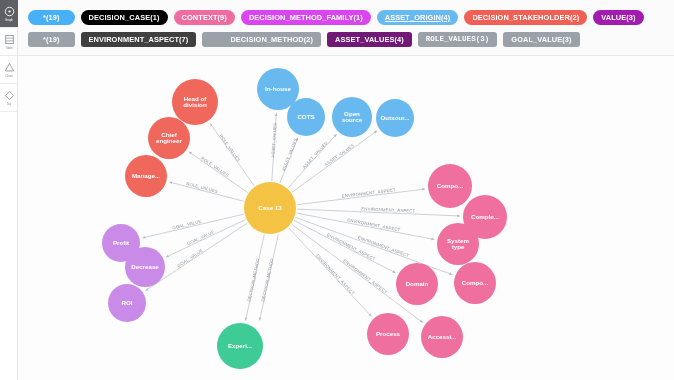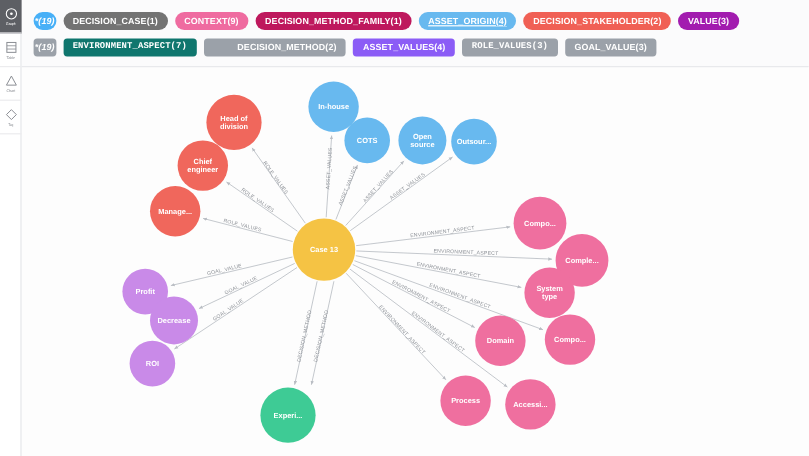--- a/index.html
+++ b/index.html
@@ -51,21 +51,21 @@
     height: 15px; padding: 0 8px;
     border-radius: 8px;
     font-size: 7.4px; font-weight: bold;
     letter-spacing: 0.1px;
     color: #ffffff;
     white-space: nowrap;
     cursor: pointer;
     user-select: none;
   }
   .chip.grey { border-radius: 3px; }
-  .chip.star { padding: 0 1px; font-style: italic; }
+  .chip.star { padding: 0 15px; }
 
   
   #canvas {
     position: absolute; left: 18px; top: 56px;
     width: 656px; height: 324px;
     background: #fdfdfd;
     overflow: hidden;
   }
   #graph { position:absolute; left:0; top:0; width: 656px; height: 324px; display:block; }
 
@@ -128,32 +128,32 @@
             <path d="M2 8 L8 2 L14 8 L8 14 Z" fill="none" stroke="currentColor" stroke-width="1.2"></path>
           </svg>
       </span>
       <span class="rail-lbl">Tag</span>
     </div>
   </div>
 
   <div id="legend">
     <div class="legend-row" id="legend-row-0">
         <div class="chip star" style="background: rgb(72, 176, 247);">*(19)</div>
-        <div class="chip" style="background: #737373;">DECISION_CASE(1)</div>
+        <div class="chip" style="background: #000000;">DECISION_CASE(1)</div>
         <div class="chip" style="background: rgb(239, 107, 160);">CONTEXT(9)</div>
-        <div class="chip" style="background: #be185d;">DECISION_METHOD_FAMILY(1)</div>
+        <div class="chip" style="background: #d946ef;">DECISION_METHOD_FAMILY(1)</div>
         <div class="chip" style="background: rgb(104, 185, 239); text-decoration: underline;">ASSET_ORIGIN(4)</div>
         <div class="chip" style="background: rgb(240, 96, 85);">DECISION_STAKEHOLDER(2)</div>
         <div class="chip" style="background: #a21caf;">VALUE(3)</div>
       </div>
     <div class="legend-row" id="legend-row-1">
         <div class="chip grey star" style="background: rgb(155, 161, 169);">*(19)</div>
-        <div class="chip grey" style="background: #0f766e; font-family: Liberation Mono, monospace;">ENVIRONMENT_ASPECT(7)</div>
+        <div class="chip grey" style="background: #404040;">ENVIRONMENT_ASPECT(7)</div>
         <div class="chip grey" style="background: rgb(155, 161, 169); padding-left: 28px;">DECISION_METHOD(2)</div>
-        <div class="chip grey" style="background: #8b5cf6;">ASSET_VALUES(4)</div>
+        <div class="chip grey" style="background: #701a75;">ASSET_VALUES(4)</div>
         <div class="chip grey" style="background: rgb(155, 161, 169); font-family: Liberation Mono, monospace;">ROLE_VALUES(3)</div>
         <div class="chip grey" style="background: rgb(155, 161, 169);">GOAL_VALUE(3)</div>
       </div>
   </div>
 
   <div id="canvas">
     <svg id="graph" viewBox="0 0 656 324">
         <defs>
           <marker id="ah" viewBox="0 0 10 10" refX="9" refY="5" markerWidth="5" markerHeight="5" orient="auto-start-reverse">
             <path d="M0 1 L9 5 L0 9 z" fill="#b9bdc3"></path>

